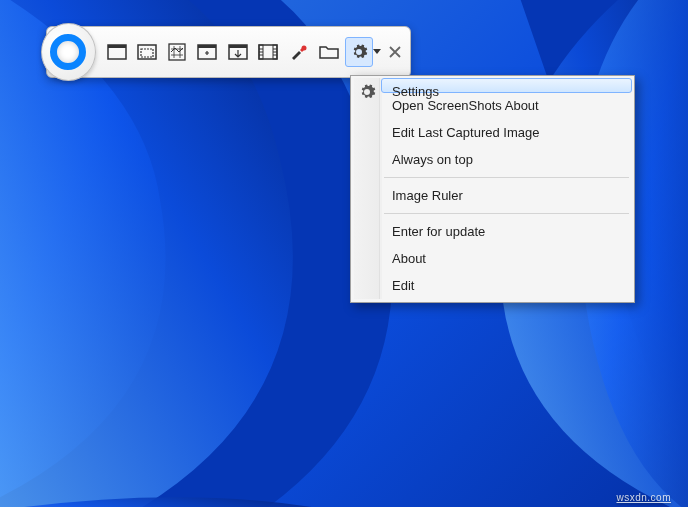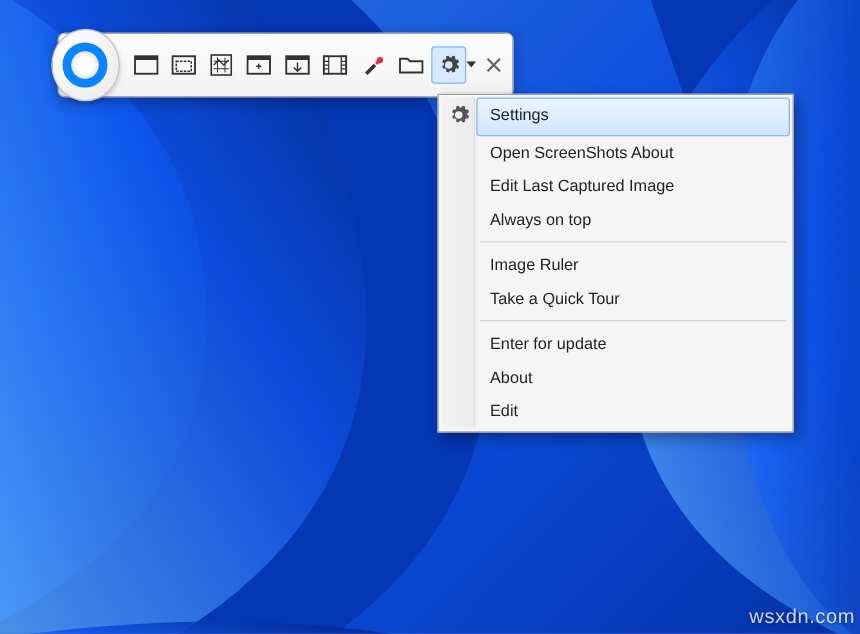--- a/index.html
+++ b/index.html
@@ -84,34 +84,35 @@
     padding-left:10px;
     color:#222;
     position:relative;
     background:transparent;
   }
   .menu-item.highlight {
     background: linear-gradient(#eaf4ff,#cfe6ff);
     border:1px solid #7fb4ff;
     border-radius:3px;
     margin:-1px -1px -1px -1px;
-    height:31px; line-height:25px;
+    height:15px; line-height:25px;
   }
   .menu-sep {
     height:1px; margin:4px 2px 4px 2px;
     background:#d4d4d4;
   }
   .menu-gear-icon {
     position:absolute; left:-24px; top:4px; width:18px; height:18px;
   }
   .watermark {
-    position:absolute; right:4px; bottom:4px;
+    position:absolute; right:17px; bottom:4px;
     color:rgba(255,255,255,0.8);
-    font-size:16px; letter-spacing:0.5px;
+    font-size:10px; letter-spacing:0.5px;
     text-shadow:0 1px 2px rgba(0,0,0,0.4);
+    text-decoration:underline;
   }
 </style>
 </head>
 <body>
 
 <div class="wallpaper">
   <svg width="688" height="507" viewBox="0 0 688 507">
     <defs>
       <linearGradient id="petal" x1="0" y1="0" x2="1" y2="1">
         <stop offset="0%" stop-color="#4aa3ff"></stop>
@@ -217,21 +218,20 @@
       <svg class="menu-gear-icon" viewBox="0 0 24 24">
           <path fill="#555" d="M12 8a4 4 0 100 8 4 4 0 000-8zm9 4l2 1-1 3-2-0.5a8 8 0 01-1.5 1.5l0.5 2-3 1-1-2a8 8 0 01-2 0l-1 2-3-1 0.5-2a8 8 0 01-1.5-1.5l-2 0.5-1-3 2-1a8 8 0 010-2l-2-1 1-3 2 0.5a8 8 0 011.5-1.5l-0.5-2 3-1 1 2a8 8 0 012 0l1-2 3 1-0.5 2a8 8 0 011.5 1.5l2-0.5 1 3-2 1a8 8 0 010 2z"></path>
         </svg>
       <span>Settings</span>
     </div>
     <div class="menu-item"><span>Open ScreenShots About</span></div>
     <div class="menu-item"><span>Edit Last Captured Image</span></div>
     <div class="menu-item"><span>Always on top</span></div>
     <div class="menu-sep"></div>
     <div class="menu-item"><span>Image Ruler</span></div>
-    <div class="menu-item"><span>Take a Quick Tour</span></div>
     <div class="menu-sep"></div>
     <div class="menu-item"><span>Enter for update</span></div>
     <div class="menu-item"><span>About</span></div>
     <div class="menu-item"><span>Edit</span></div>
   </div>
 </div>
 
 <div class="watermark">wsxdn.com</div>
 
 </body></html>

